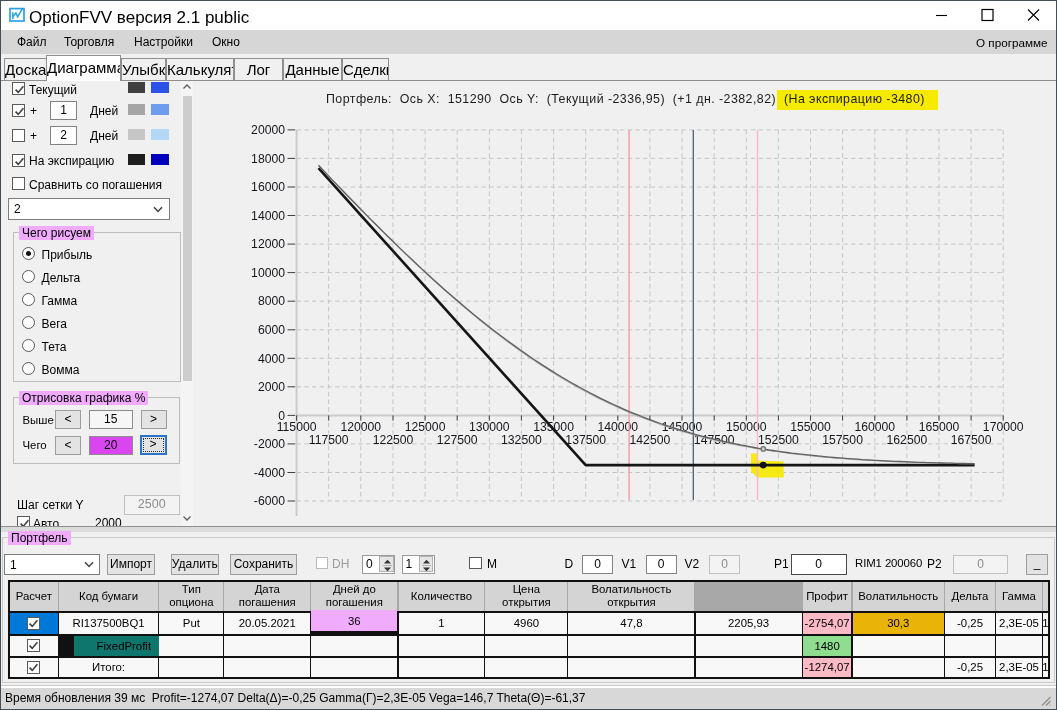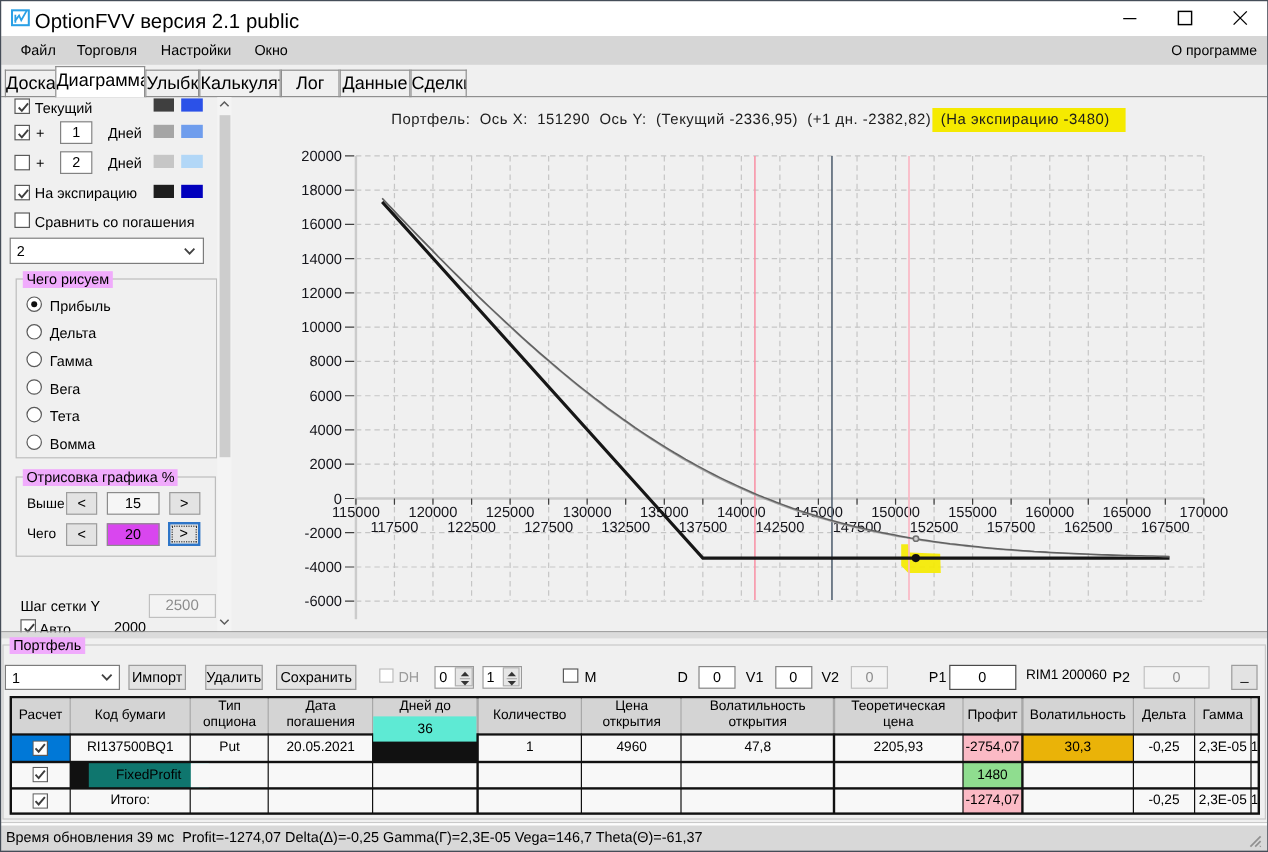--- a/index.html
+++ b/index.html
@@ -272,36 +272,35 @@
 <div class="abs" style="left:50.7px;top:77.5px;width:99.7px;height:19.5px;background:#f8f8f8;display:flex;align-items:center;justify-content:center;overflow:hidden">Итого:</div>
 <div class="abs hd2" style="left:151.4px;top:2.0px;width:63.9px;height:28.5px;background:#d4d4d4;display:flex;align-items:center;justify-content:center;text-align:center;overflow:hidden">Тип<br>опциона</div>
 <div class="abs" style="left:151.4px;top:32.5px;width:63.9px;height:21.0px;background:#f8f8f8;display:flex;align-items:center;justify-content:center;overflow:hidden">Put</div>
 <div class="abs" style="left:151.4px;top:55.5px;width:63.9px;height:20.0px;background:#f8f8f8;display:flex;align-items:center;justify-content:center;overflow:hidden"></div>
 <div class="abs" style="left:151.4px;top:77.5px;width:63.9px;height:19.5px;background:#f8f8f8;display:flex;align-items:center;justify-content:center;overflow:hidden"></div>
 <div class="abs hd2" style="left:216.3px;top:2.0px;width:85.9px;height:28.5px;background:#d4d4d4;display:flex;align-items:center;justify-content:center;text-align:center;overflow:hidden">Дата<br>погашения</div>
 <div class="abs" style="left:216.3px;top:32.5px;width:85.9px;height:21.0px;background:#f8f8f8;display:flex;align-items:center;justify-content:center;overflow:hidden">20.05.2021</div>
 <div class="abs" style="left:216.3px;top:55.5px;width:85.9px;height:20.0px;background:#f8f8f8;display:flex;align-items:center;justify-content:center;overflow:hidden"></div>
 <div class="abs" style="left:216.3px;top:77.5px;width:85.9px;height:19.5px;background:#f8f8f8;display:flex;align-items:center;justify-content:center;overflow:hidden"></div>
 <div class="abs hd2" style="left:303.2px;top:2.0px;width:86.3px;height:28.5px;background:#d4d4d4;display:flex;align-items:center;justify-content:center;text-align:center;overflow:hidden">Дней до<br>погашения</div>
-<div class="abs" style="left:303.2px;top:17px;width:86.3px;height:21.0px;background:#5eead4;display:flex;align-items:center;justify-content:center;overflow:hidden">36</div>
+<div class="abs" style="left:303.2px;top:30px;width:86.3px;height:21.0px;background:#f0abfc;display:flex;align-items:center;justify-content:center;overflow:hidden">36</div>
 <div class="abs" style="left:303.2px;top:55.5px;width:86.3px;height:20.0px;background:#f8f8f8;display:flex;align-items:center;justify-content:center;overflow:hidden"></div>
 <div class="abs" style="left:303.2px;top:77.5px;width:86.3px;height:19.5px;background:#f8f8f8;display:flex;align-items:center;justify-content:center;overflow:hidden"></div>
 <div class="abs " style="left:390.5px;top:2.0px;width:85.9px;height:28.5px;background:#d4d4d4;display:flex;align-items:center;justify-content:center;text-align:center;overflow:hidden">Количество</div>
 <div class="abs" style="left:390.5px;top:32.5px;width:85.9px;height:21.0px;background:#f8f8f8;display:flex;align-items:center;justify-content:center;overflow:hidden">1</div>
 <div class="abs" style="left:390.5px;top:55.5px;width:85.9px;height:20.0px;background:#f8f8f8;display:flex;align-items:center;justify-content:center;overflow:hidden"></div>
 <div class="abs" style="left:390.5px;top:77.5px;width:85.9px;height:19.5px;background:#f8f8f8;display:flex;align-items:center;justify-content:center;overflow:hidden"></div>
 <div class="abs hd2" style="left:477.4px;top:2.0px;width:82.0px;height:28.5px;background:#d4d4d4;display:flex;align-items:center;justify-content:center;text-align:center;overflow:hidden">Цена<br>открытия</div>
 <div class="abs" style="left:477.4px;top:32.5px;width:82.0px;height:21.0px;background:#f8f8f8;display:flex;align-items:center;justify-content:center;overflow:hidden">4960</div>
 <div class="abs" style="left:477.4px;top:55.5px;width:82.0px;height:20.0px;background:#f8f8f8;display:flex;align-items:center;justify-content:center;overflow:hidden"></div>
 <div class="abs" style="left:477.4px;top:77.5px;width:82.0px;height:19.5px;background:#f8f8f8;display:flex;align-items:center;justify-content:center;overflow:hidden"></div>
 <div class="abs hd2" style="left:560.4px;top:2.0px;width:126.1px;height:28.5px;background:#d4d4d4;display:flex;align-items:center;justify-content:center;text-align:center;overflow:hidden">Волатильность<br>открытия</div>
 <div class="abs" style="left:560.4px;top:32.5px;width:126.1px;height:21.0px;background:#f8f8f8;display:flex;align-items:center;justify-content:center;overflow:hidden">47,8</div>
 <div class="abs" style="left:560.4px;top:55.5px;width:126.1px;height:20.0px;background:#f8f8f8;display:flex;align-items:center;justify-content:center;overflow:hidden"></div>
 <div class="abs" style="left:560.4px;top:77.5px;width:126.1px;height:19.5px;background:#f8f8f8;display:flex;align-items:center;justify-content:center;overflow:hidden"></div>
-<div class="abs hd2" style="left:687.5px;top:2.0px;width:106.2px;height:28.5px;background:#d4d4d4;display:flex;align-items:center;justify-content:center;text-align:center;overflow:hidden">Теоретическая<br>цена</div>
 <div class="abs" style="left:687.5px;top:32.5px;width:106.2px;height:21.0px;background:#f8f8f8;display:flex;align-items:center;justify-content:center;overflow:hidden">2205,93</div>
 <div class="abs" style="left:687.5px;top:55.5px;width:106.2px;height:20.0px;background:#f8f8f8;display:flex;align-items:center;justify-content:center;overflow:hidden"></div>
 <div class="abs" style="left:687.5px;top:77.5px;width:106.2px;height:19.5px;background:#f8f8f8;display:flex;align-items:center;justify-content:center;overflow:hidden"></div>
 <div class="abs " style="left:794.7px;top:2.0px;width:48.8px;height:28.5px;background:#d4d4d4;display:flex;align-items:center;justify-content:center;text-align:center;overflow:hidden">Профит</div>
 <div class="abs" style="left:794.7px;top:32.5px;width:48.8px;height:21.0px;background:#fbbac5;display:flex;align-items:center;justify-content:center;overflow:hidden">-2754,07</div>
 <div class="abs" style="left:794.7px;top:55.5px;width:48.8px;height:20.0px;background:#8fdd8f;display:flex;align-items:center;justify-content:center;overflow:hidden">1480</div>
 <div class="abs" style="left:794.7px;top:77.5px;width:48.8px;height:19.5px;background:#fbbac5;display:flex;align-items:center;justify-content:center;overflow:hidden">-1274,07</div>
 <div class="abs " style="left:844.5px;top:2.0px;width:91.5px;height:28.5px;background:#d4d4d4;display:flex;align-items:center;justify-content:center;text-align:center;overflow:hidden">Волатильность</div>
 <div class="abs" style="left:844.5px;top:32.5px;width:91.5px;height:21.0px;background:#eab308;display:flex;align-items:center;justify-content:center;overflow:hidden">30,3</div>
 <div class="abs" style="left:844.5px;top:55.5px;width:91.5px;height:20.0px;background:#f8f8f8;display:flex;align-items:center;justify-content:center;overflow:hidden"></div>

